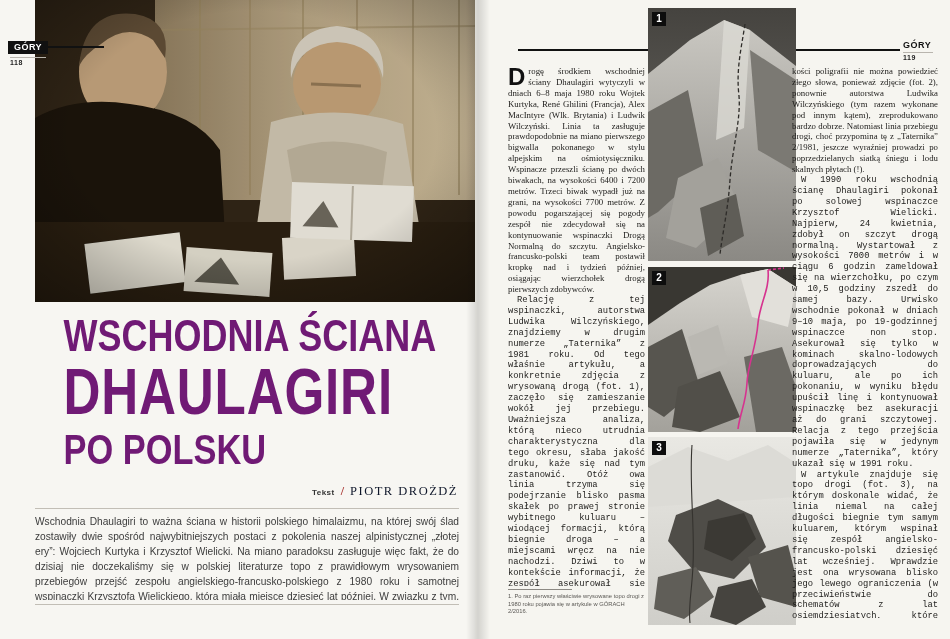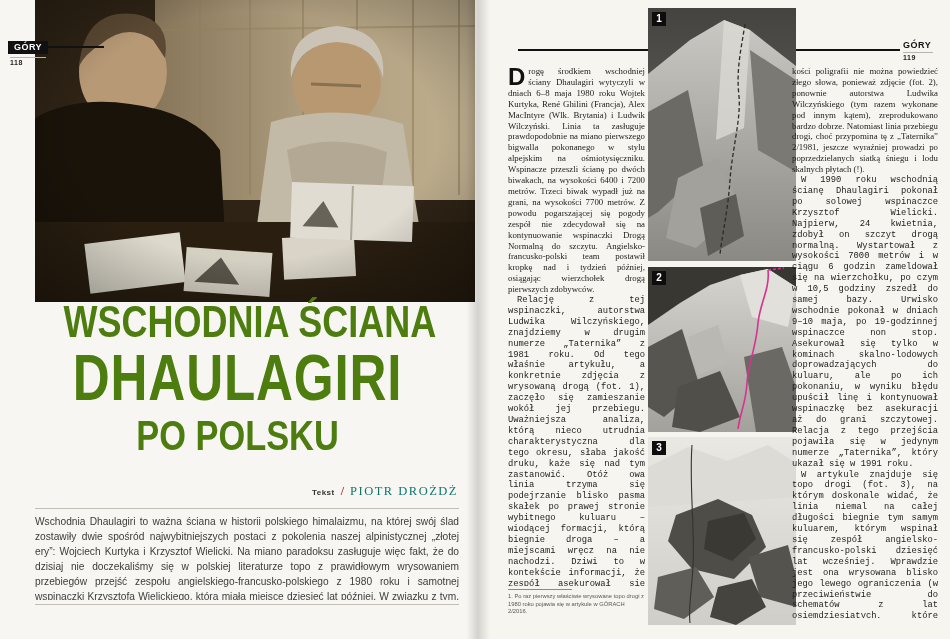--- a/index.html
+++ b/index.html
@@ -16,29 +16,29 @@
   .page-left{position:absolute;left:0;top:0;width:475px;height:639px;background:#f7f6f2;}
   .logo-box{position:absolute;left:8px;top:41px;width:40px;height:13px;background:#111;
     color:#fff;font-family:"Liberation Sans",sans-serif;font-weight:bold;font-size:9px;
     letter-spacing:.5px;text-align:center;line-height:13px;}
   .logo-rule-left{position:absolute;left:48px;top:46px;width:56px;height:2px;background:#111;}
   .pageno-rule-left{position:absolute;left:10px;top:57px;width:36px;height:1px;background:#b9b5ae;}
   .pageno-left{position:absolute;left:10px;top:59px;width:36px;text-align:left;
     font-family:"Liberation Sans",sans-serif;font-weight:bold;font-size:7px;color:#222;letter-spacing:.5px;}
   .hero{position:absolute;left:35px;top:0;width:440px;height:302px;overflow:hidden;background:#241b10;}
   .hero svg{display:block;}
-  .title-block{position:absolute;left:20px;top:298px;width:435px;text-align:center;color:#4d7c0f;}
+  .title-block{position:absolute;left:20px;top:312px;width:435px;text-align:left;color:#701a75;}
   .title-line{font-family:"Liberation Sans",sans-serif;font-weight:bold;white-space:nowrap;}
   .t1{font-size:45px;line-height:48px;transform:scaleX(.80);transform-origin:50% 50%;}
   .t2{font-size:64px;line-height:64px;transform:scaleX(.80);transform-origin:50% 50%;letter-spacing:1px;}
   .t3{font-size:43px;line-height:50px;transform:scaleX(.80);transform-origin:50% 50%;}
   .byline{position:absolute;right:17px;top:481px;text-align:right;white-space:nowrap;}
   .byline .lbl{font-family:"Liberation Sans",sans-serif;font-size:8px;font-weight:bold;color:#333;letter-spacing:.5px;text-align:center;}
   .byline .sep{font-family:"Liberation Serif",serif;font-size:12px;font-weight:bold;color:#a8322e;padding:0 2px;}
-  .byline .author{font-family:"Liberation Serif",serif;font-size:12.5px;color:#0f766e;letter-spacing:1.5px;}
+  .byline .author{font-family:"Liberation Serif",serif;font-size:12.5px;color:#0f172a;letter-spacing:1.5px;}
   .intro-rule{position:absolute;left:35px;width:424px;height:1px;background:#c2beb6;}
   .r-top{top:508px;} .r-bot{top:604px;}
   .intro{position:absolute;left:35px;top:514px;width:424px;height:86px;
     font-family:"Liberation Sans",sans-serif;font-size:10.2px;line-height:15px;color:#3c3c3c;
     text-align:justify;text-align-last:center;overflow:hidden;}
   
   .page-right{position:absolute;left:475px;top:0;width:475px;height:639px;background:#f6f5f0;}
   .header-rule-right{position:absolute;left:518px;top:49px;width:382px;height:2px;background:#111;}
   .logo-right{position:absolute;left:903px;top:40px;width:34px;text-align:left;
     font-family:"Liberation Sans",sans-serif;font-weight:bold;font-size:9px;color:#111;letter-spacing:.5px;}

